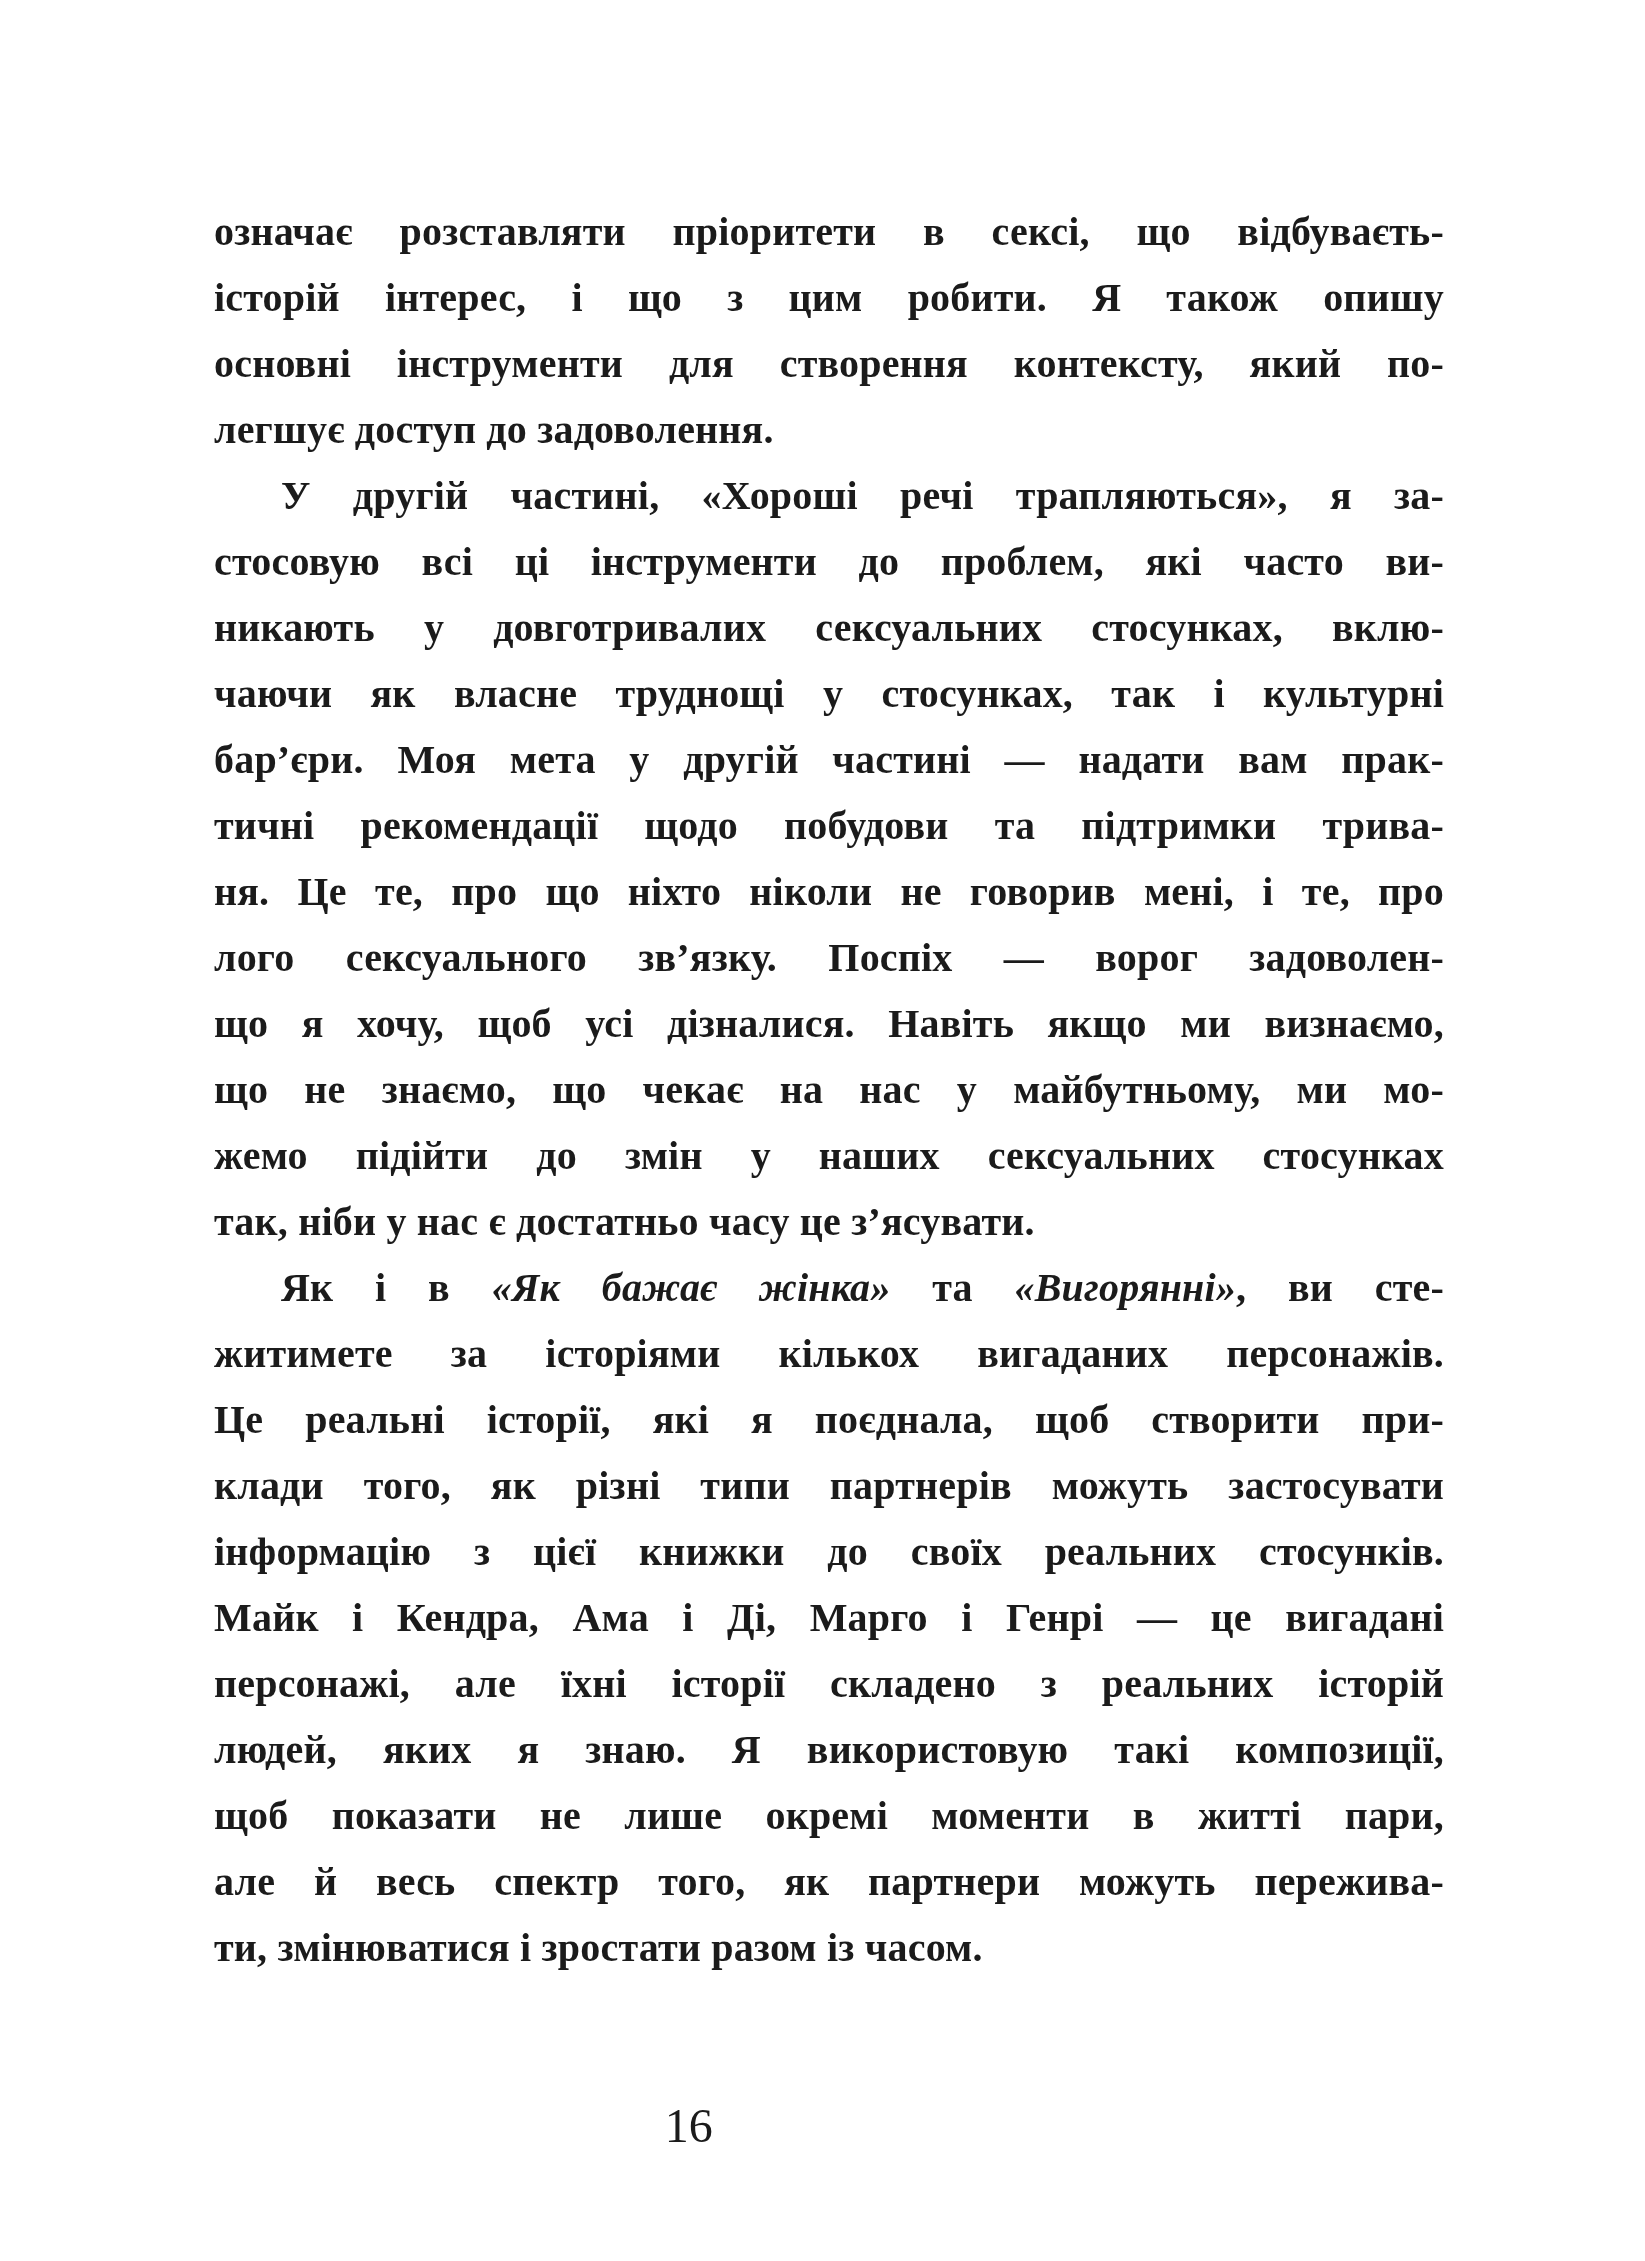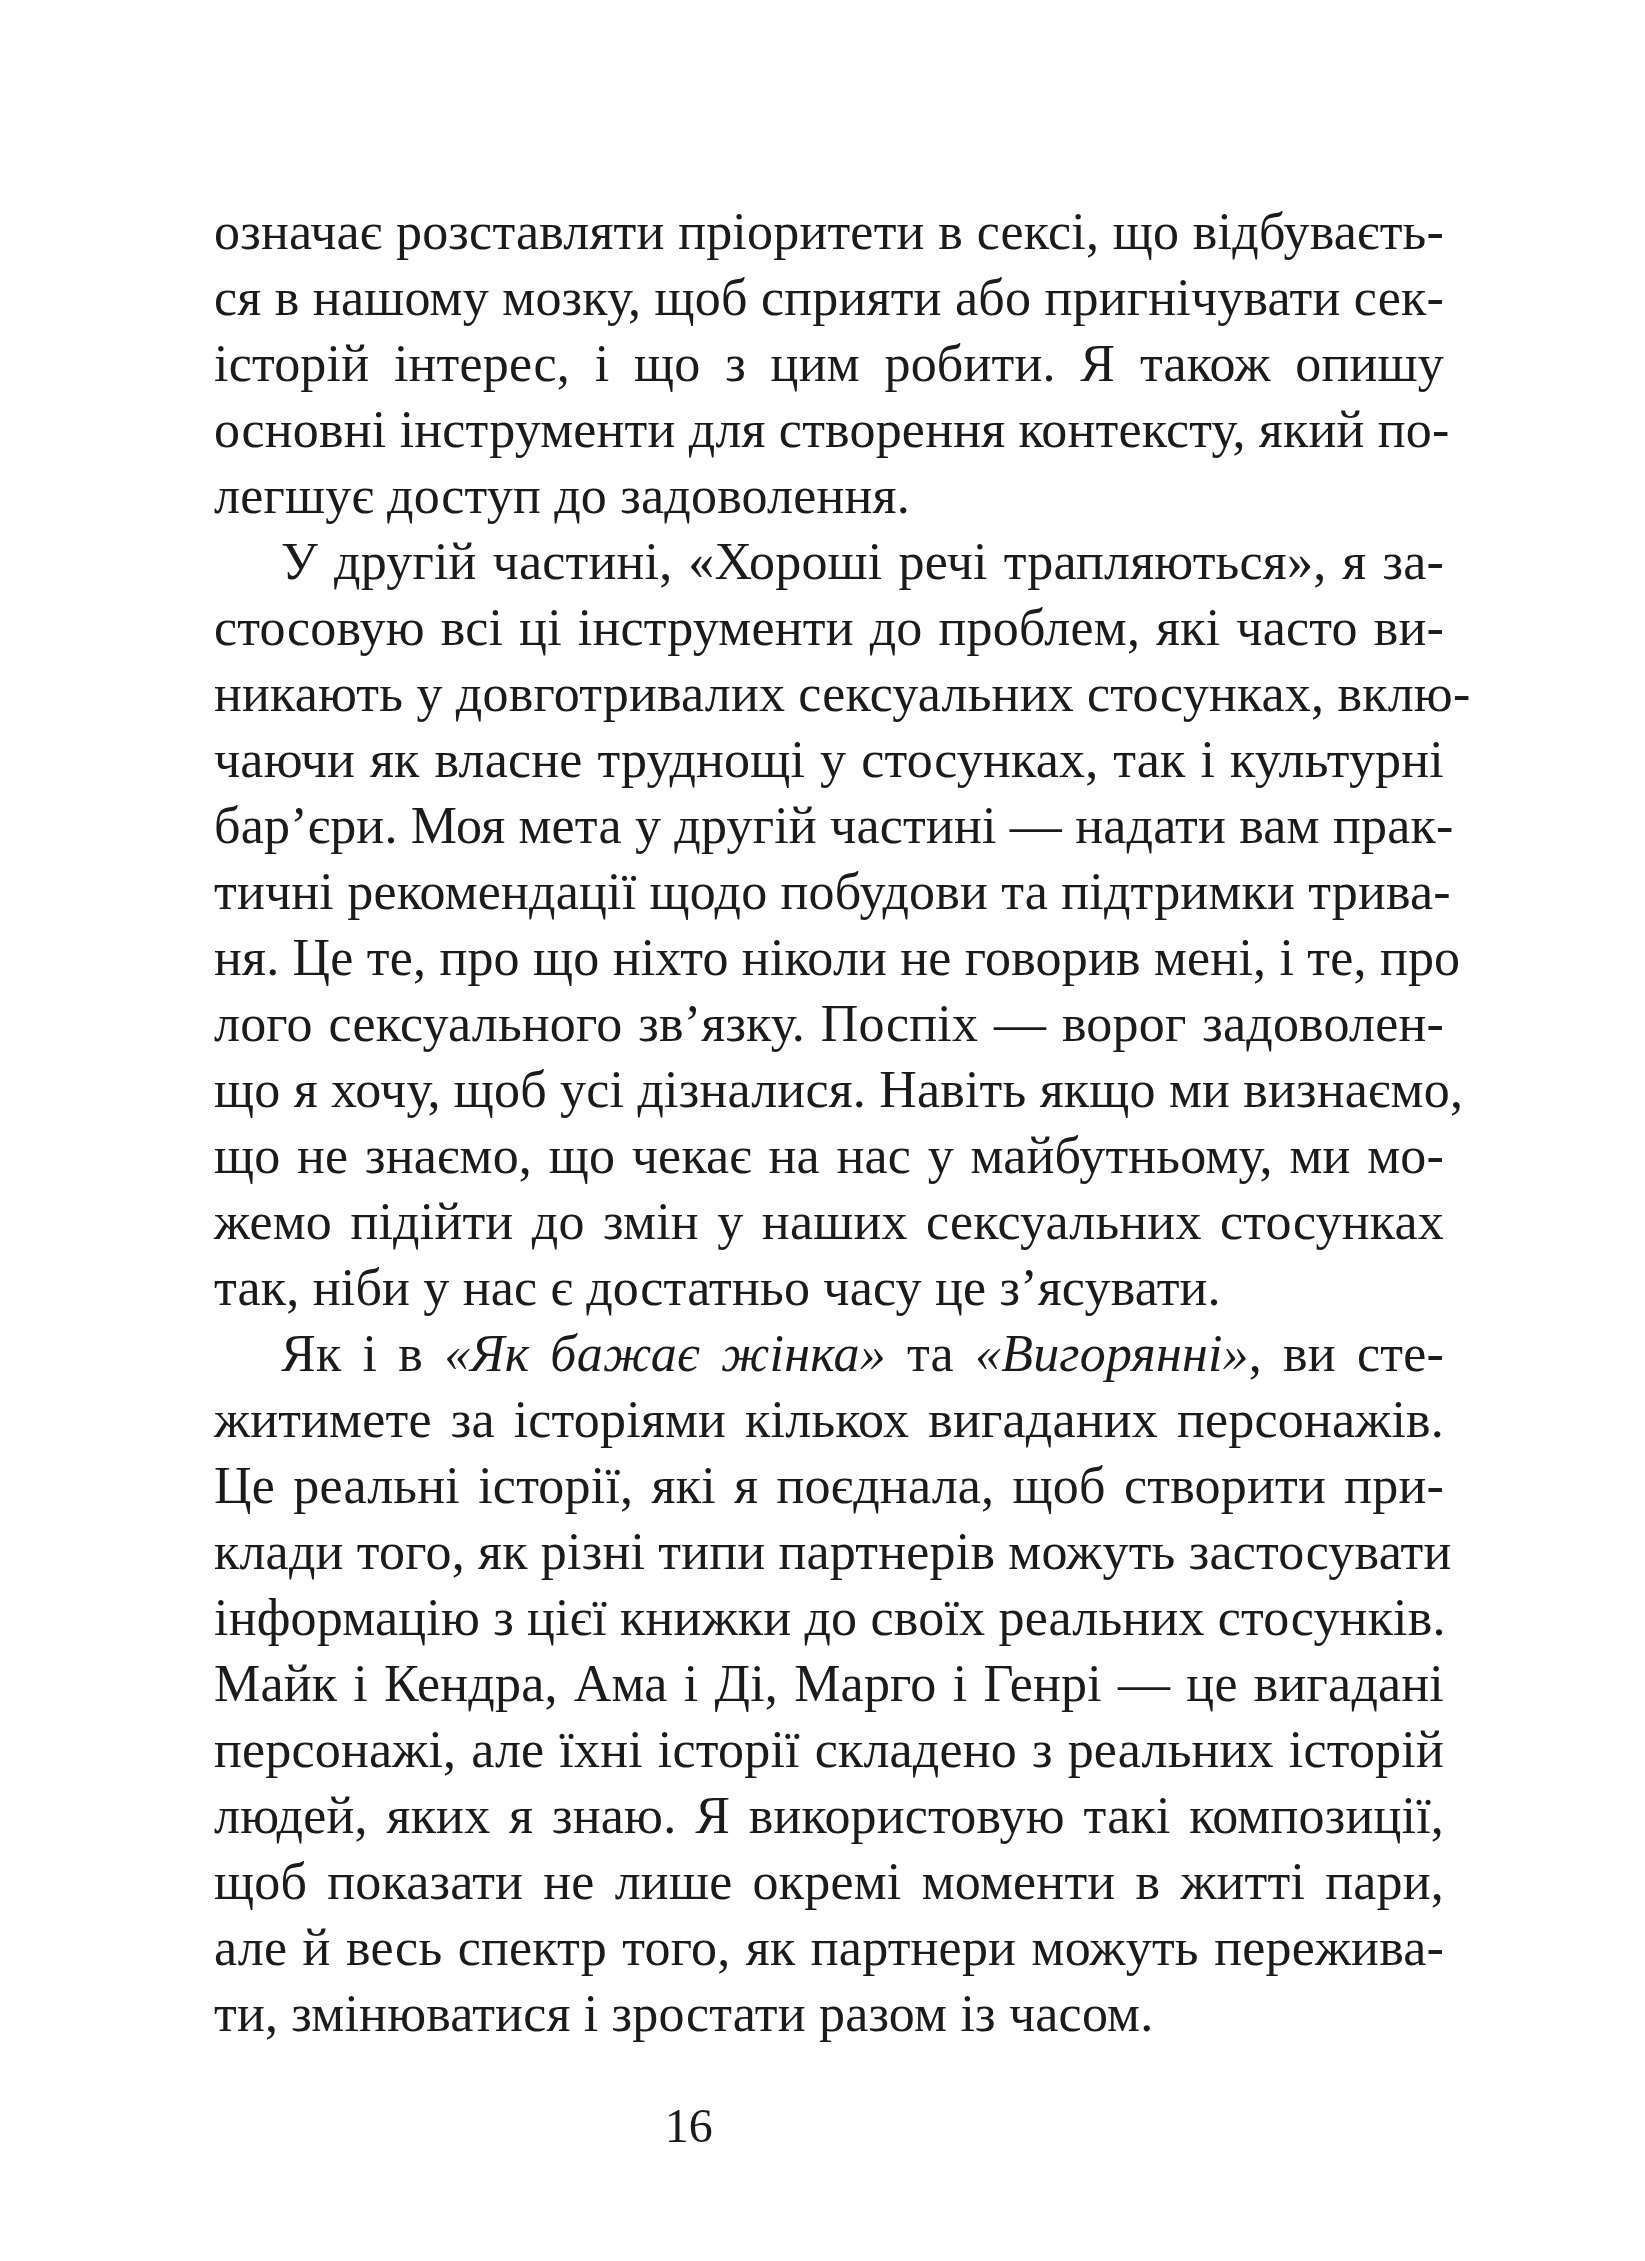--- a/index.html
+++ b/index.html
@@ -26,25 +26,26 @@
     .text-block {
       position: absolute;
       left: 214px;
       top: 199px;
       width: 1230px;
     }
     .line {
       display: block;
       height: 66px;
       line-height: 66px;
-      font-size: 52px;
+      font-size: 40px;
       white-space: nowrap;
       text-align: justify;
       text-align-last: justify;
       letter-spacing: 0.2px;
+      font-weight: bold;
     }
     .line.last {
       text-align-last: left;
       text-align: center;
     }
     .line.indent {
       padding-left: 67px;
     }
     .seg { display: inline; }
     .seg.italic { font-style: italic; }
@@ -60,21 +61,20 @@
       box-sizing: border-box;
     }
   </style>
 </head>
 <body>
 
 <div class="page">
   <div class="text-block" id="text-block">
       <div>
         <div class="line"><span class="seg">означає розставляти пріоритети в сексі, що відбуваєть-</span></div>
-        <div class="line"><span class="seg">ся в нашому мозку, щоб сприяти або пригнічувати сек-</span></div>
         <div class="line"><span class="seg">історій інтерес, і що з цим робити. Я також опишу</span></div>
         <div class="line"><span class="seg">основні інструменти для створення контексту, який по-</span></div>
         <div class="line last"><span class="seg">легшує доступ до задоволення.</span></div>
       </div>
       <div>
         <div class="line indent"><span class="seg">У другій частині, «Хороші речі трапляються», я за-</span></div>
         <div class="line"><span class="seg">стосовую всі ці інструменти до проблем, які часто ви-</span></div>
         <div class="line"><span class="seg">никають у довготривалих сексуальних стосунках, вклю-</span></div>
         <div class="line"><span class="seg">чаючи як власне труднощі у стосунках, так і культурні</span></div>
         <div class="line"><span class="seg">бар’єри. Моя мета у другій частині — надати вам прак-</span></div>

